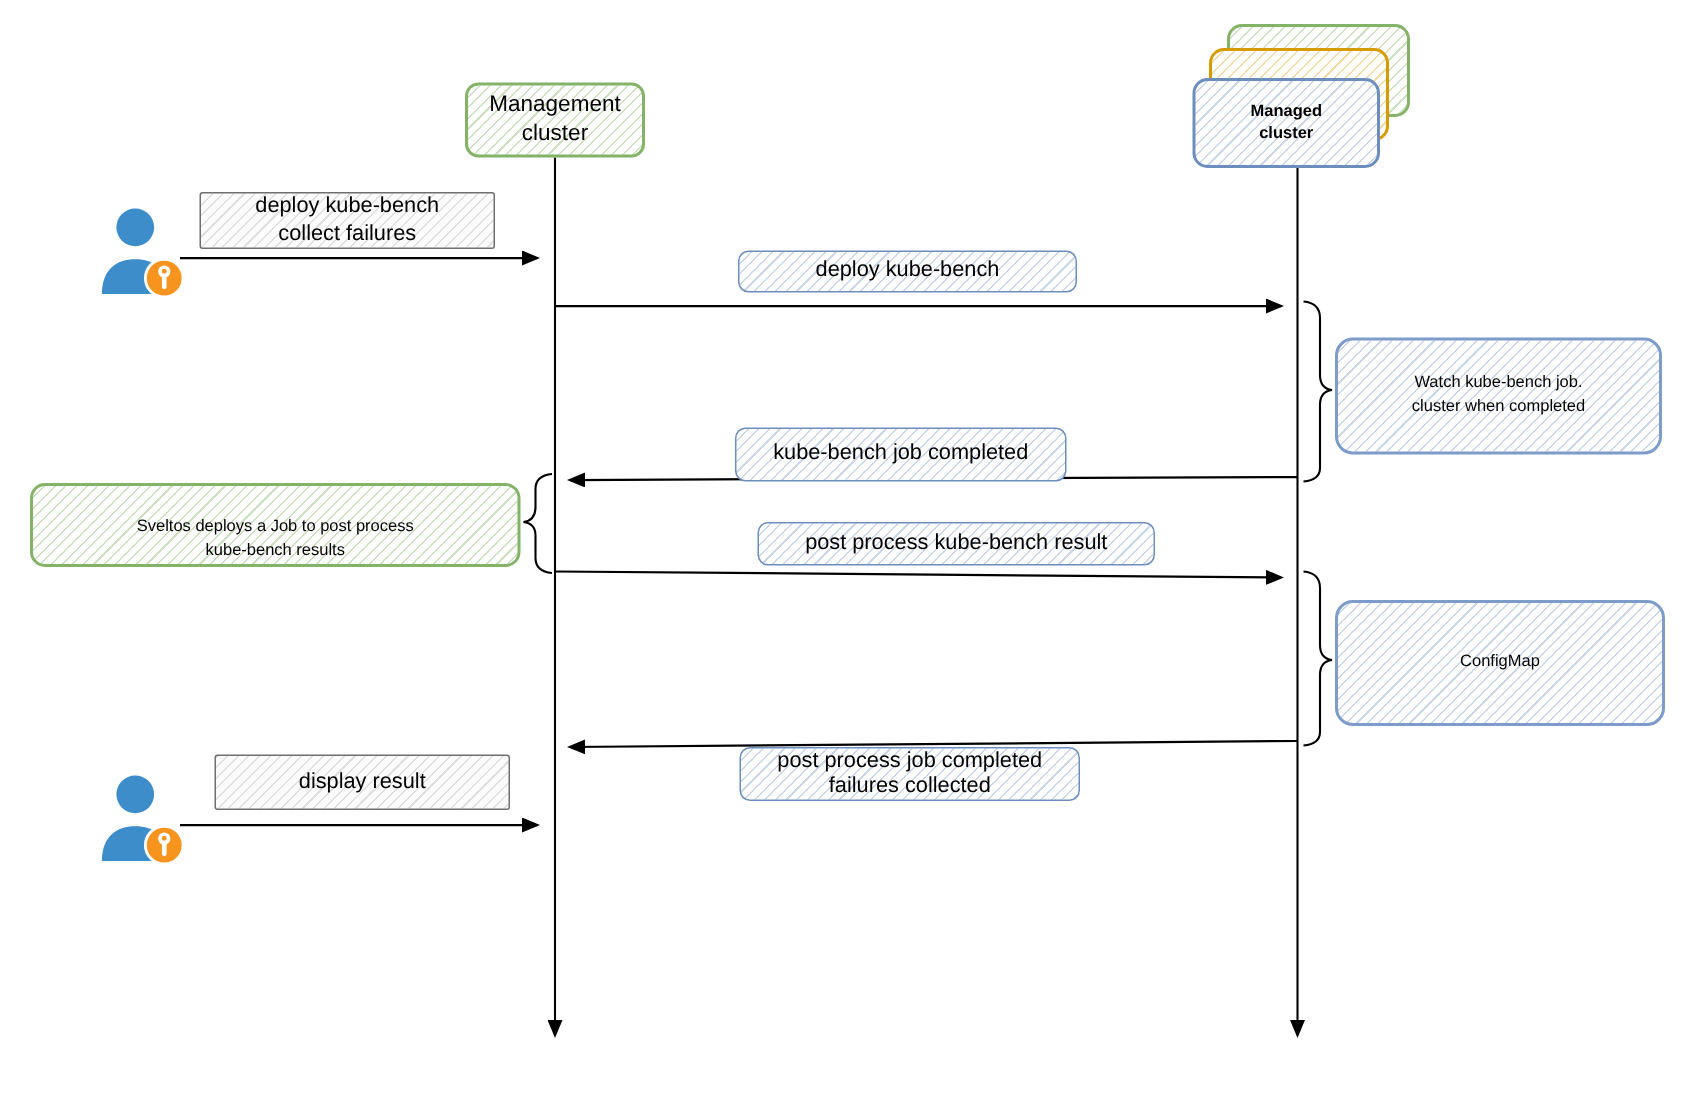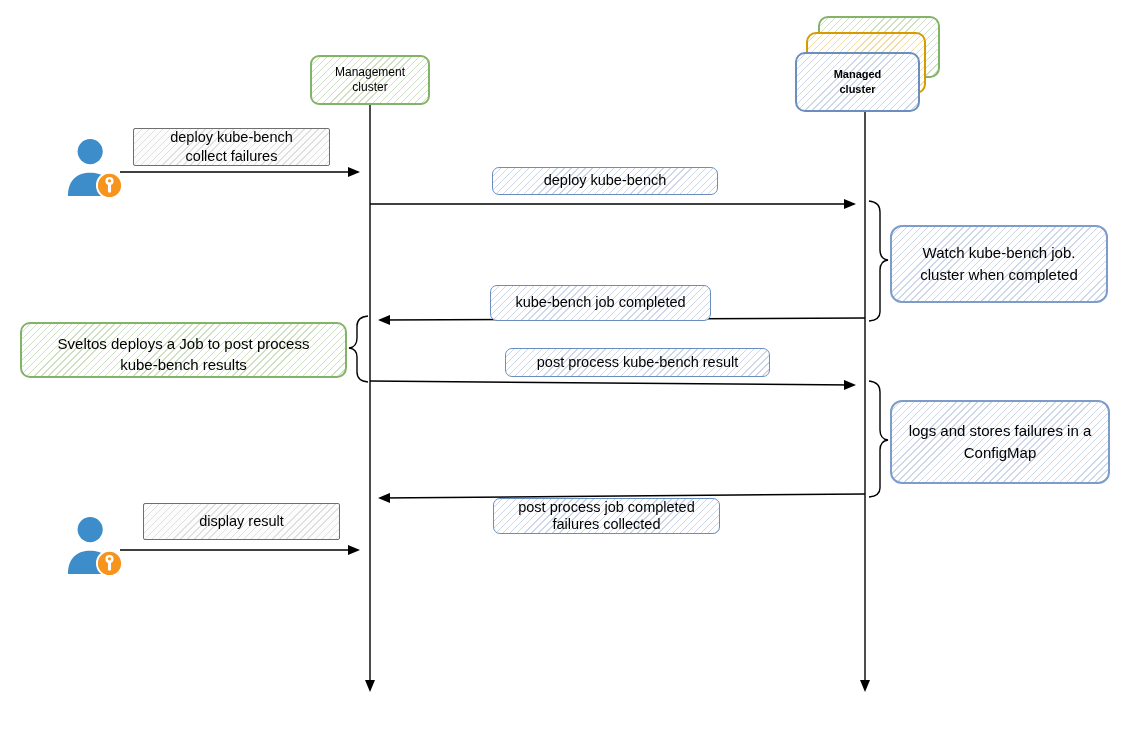--- a/index.html
+++ b/index.html
@@ -30,21 +30,21 @@
     background-image: repeating-linear-gradient(135deg, rgba(215,155,0,0.35) 0px, rgba(215,155,0,0.35) 1px, transparent 1px, transparent 5px);
   }
   .hatch-gray {
     background-color: #fcfcfc;
     background-image: repeating-linear-gradient(135deg, rgba(140,140,140,0.25) 0px, rgba(140,140,140,0.25) 1px, transparent 1px, transparent 5px);
   }
 
   .participant {
     border: 2px solid #82B366;
     border-radius: 9px;
-    font-size: 12px;
+    font-size: 15px;
     color: #000;
     line-height: 1.25;
     align-items: center;
   }
   .stack-box { border-radius: 10px; }
   .stack-green  { border: 2px solid #82B366; }
   .stack-orange { border: 2px solid #D79B00; }
   .stack-blue   { border: 2px solid #6C8EBF; font-weight: bold; font-size: 11px; line-height: 1.35; }
 
   .msg {
@@ -58,21 +58,21 @@
   .msg-gray {
     border: 1.5px solid #6f6f6f;
     border-radius: 2px;
     font-size: 14.5px;
     color: #000;
     line-height: 1.3;
     z-index: 4;
   }
   .note {
     border-radius: 12px;
-    font-size: 15px;
+    font-size: 11px;
     color: #000;
     line-height: 1.45;
     z-index: 4;
   }
   .note-blue  { border: 2px solid #7D9CC9; }
   .note-green { border: 2px solid #82B366; border-radius: 10px; }
 
   .actor { position: absolute; z-index: 5; }
 </style>
 </head>
@@ -157,21 +157,20 @@
   <div class="box note note-green hatch-green" style="left:20px; top:322px; width:327px; height:56px;justify-content:flex-end;">
     <div>Sveltos deploys a Job to post process</div>
     <div>kube-bench results</div>
   </div>
 
   <div class="box msg hatch-blue" style="left:505px; top:348px; width:265px; height:29px;">
     <div>post process kube-bench result</div>
   </div>
 
   <div class="box note note-blue hatch-blue" style="left:890px; top:400px; width:220px; height:84px;">
-    <div>logs and stores failures in a</div>
     <div>ConfigMap</div>
   </div>
 
   <div class="box msg hatch-blue" style="left:493px; top:459px; width:227px; height:36px;margin-top:39px;">
     <div>post process job completed</div>
     <div>failures collected</div>
   </div>
 
   <div class="box msg-gray hatch-gray" style="left:143px; top:503px; width:197px; height:37px;">
     <div>display result</div>

